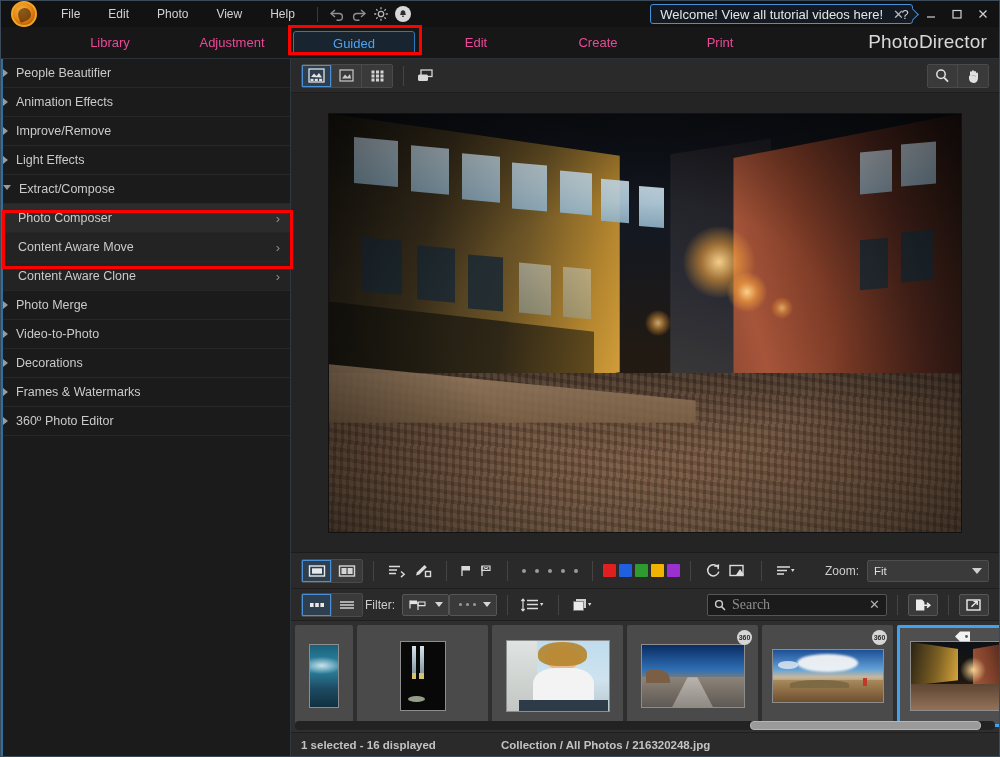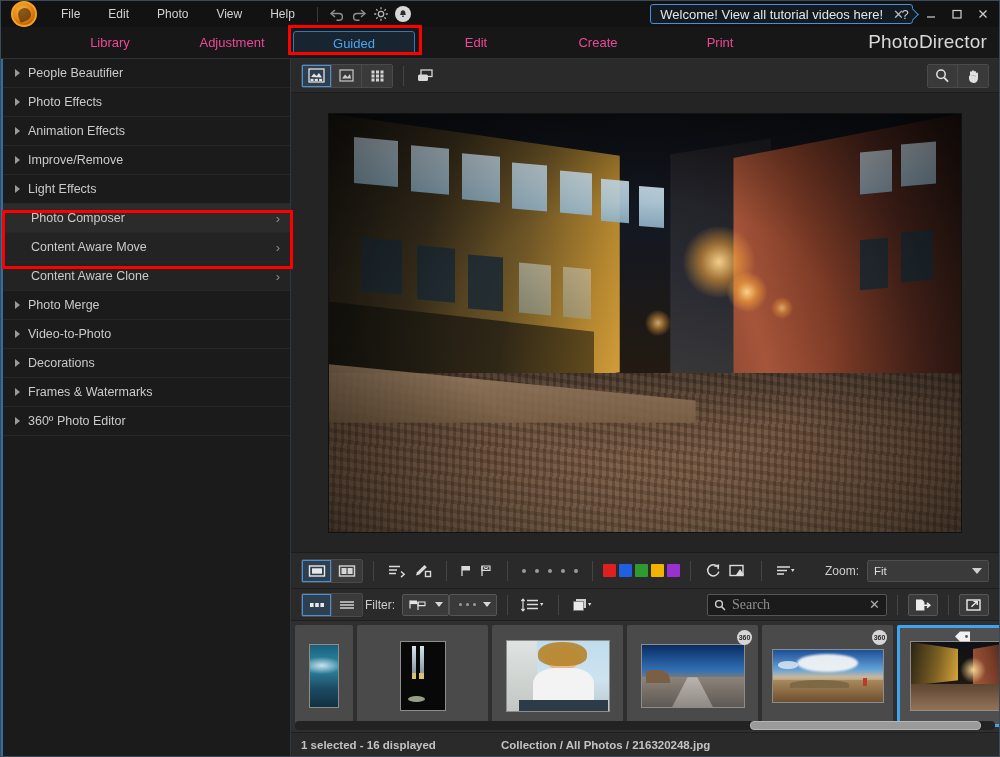--- a/index.html
+++ b/index.html
@@ -59,24 +59,24 @@
            letter-spacing: .2px; font-weight: 300; }
 
   
   .body { flex: 1 1 auto; display: flex; min-height: 0; }
 
   
   .sidebar { width: 290px; flex: 0 0 290px; background: #1b1b1b;
              border-right: 1px solid #2e3840; border-left: 2px solid #2f6fa0;
              display: flex; flex-direction: column; }
   .side-item { height: 29px; display: flex; align-items: center; gap: 8px;
-               padding-left: 12px; font-size: 12.5px; color: #cacaca;
+               font-size: 12.5px; color: #cacaca;
                border-bottom: 1px solid #272727; cursor: default; position: relative; }
   .side-item.group-open { background: #1b1b1b; }
-  .side-item.sub { padding-left: 28px; background: #232323; }
+  .side-item.sub { padding-left: 15px; background: #232323; }
   .side-item.sub.current { background: #2b2b2b; }
   .tri { width: 0; height: 0; border-left: 5px solid #9a9a9a;
          border-top: 4px solid transparent; border-bottom: 4px solid transparent; }
   .tri.down { border-left: 4px solid transparent; border-right: 4px solid transparent;
               border-top: 5px solid #9a9a9a; }
   .chev { position: absolute; right: 10px; color: #8d8d8d; font-size: 13px; line-height: 1; }
 
   
   .right { flex: 1 1 auto; display: flex; flex-direction: column; min-width: 0;
            background: #7dd3fc; }
@@ -268,35 +268,35 @@
   <div class="body">
 
     <div class="sidebar">
 
       <div class="side-item">
         <span class="tri"></span>
         <span>People Beautifier</span>
       </div>
       <div class="side-item">
         <span class="tri"></span>
-        <span>Photo Effects</span>
-      </div>
-      <div class="side-item">
-        <span class="tri"></span>
         <span>Animation Effects</span>
       </div>
       <div class="side-item">
         <span class="tri"></span>
         <span>Improve/Remove</span>
       </div>
       <div class="side-item">
         <span class="tri"></span>
         <span>Light Effects</span>
       </div>
 
+      <div class="side-item group-open">
+        <span class="tri down"></span>
+        <span>Extract/Compose</span>
+      </div>
       <div class="side-item sub current">
         <span>Photo Composer</span>
         <span class="chev">›</span>
       </div>
       <div class="side-item sub">
         <span>Content Aware Move</span>
         <span class="chev">›</span>
       </div>
       <div class="side-item sub">
         <span>Content Aware Clone</span>

